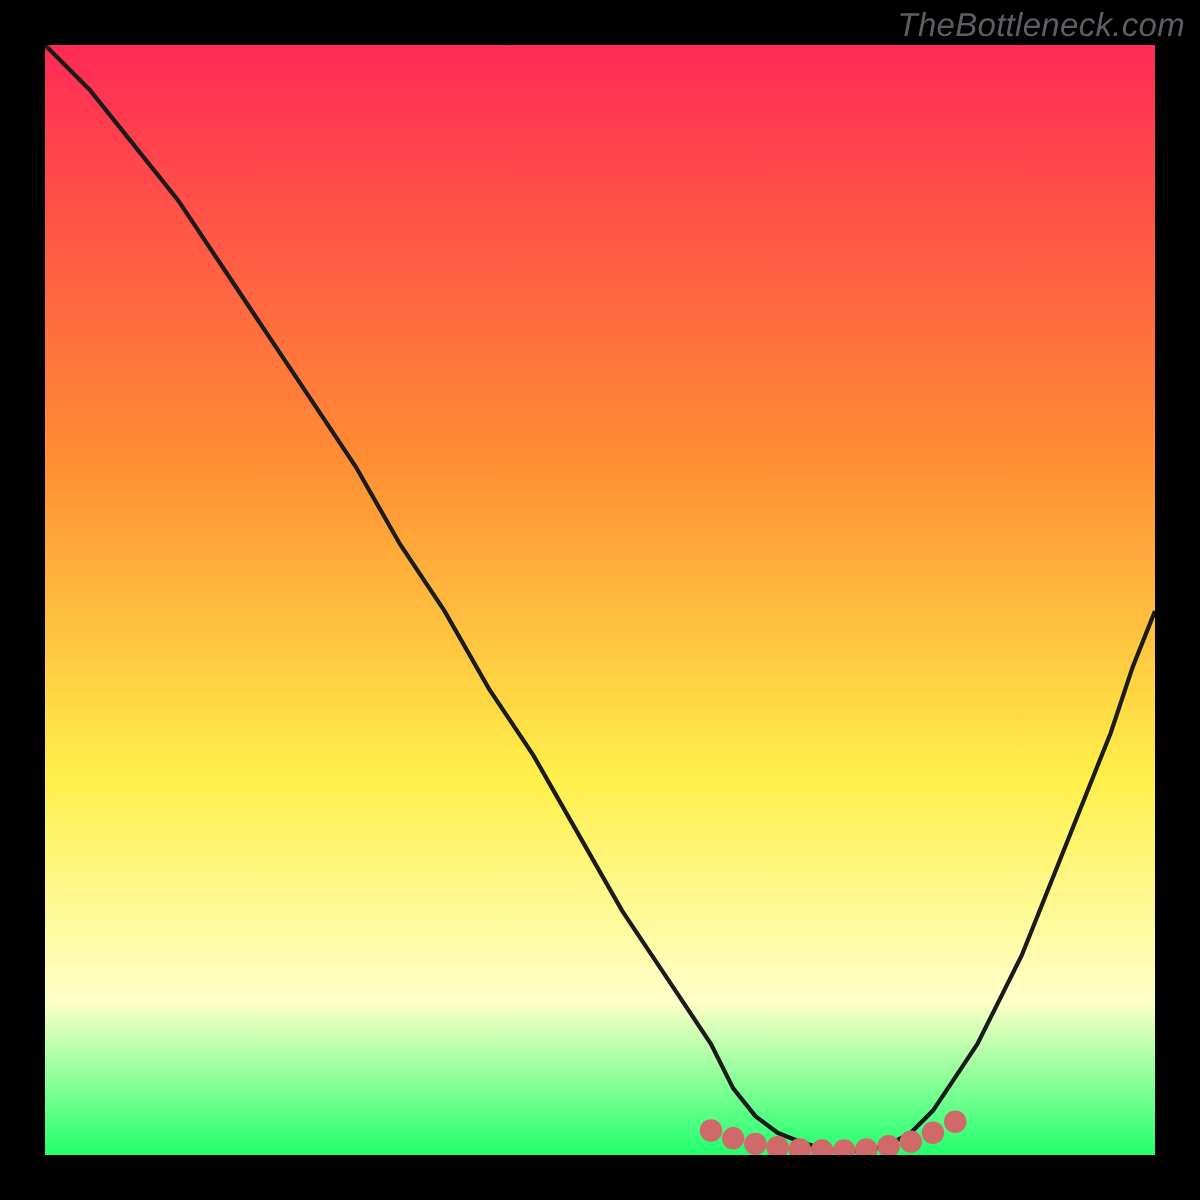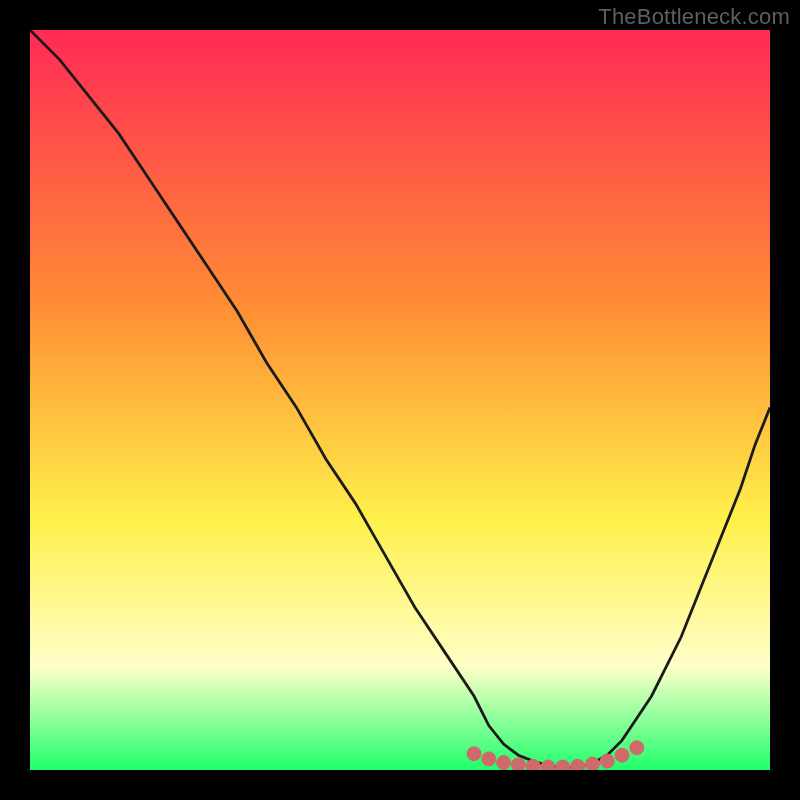--- a/index.html
+++ b/index.html
@@ -8,20 +8,21 @@
     width: 800px;
     height: 800px;
     background: #000;
     font-family: Arial, Helvetica, sans-serif;
     overflow: hidden;
   }
   .chart-wrap {
     position: relative;
     width: 800px;
     height: 800px;
+    font-style: italic;
   }
   .watermark {
     position: absolute;
     top: 4px;
     right: 10px;
     color: #5b5f64;
     font-size: 22px;
     font-weight: 400;
     letter-spacing: 0.2px;
     z-index: 20;

